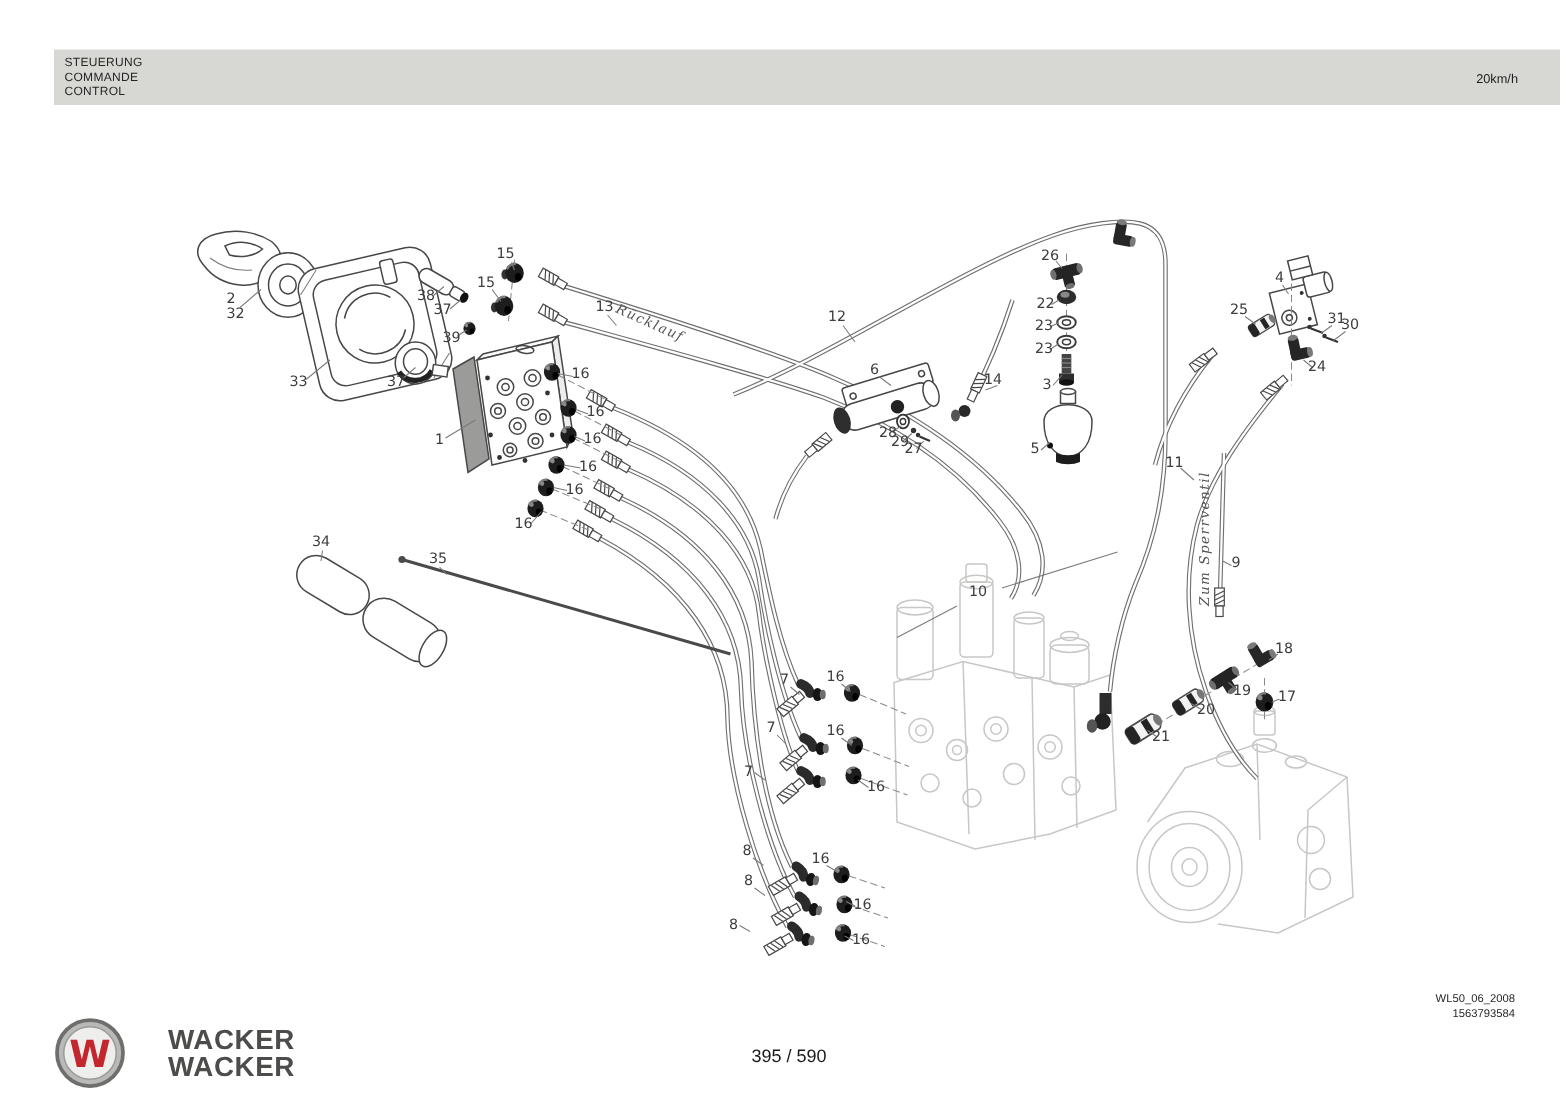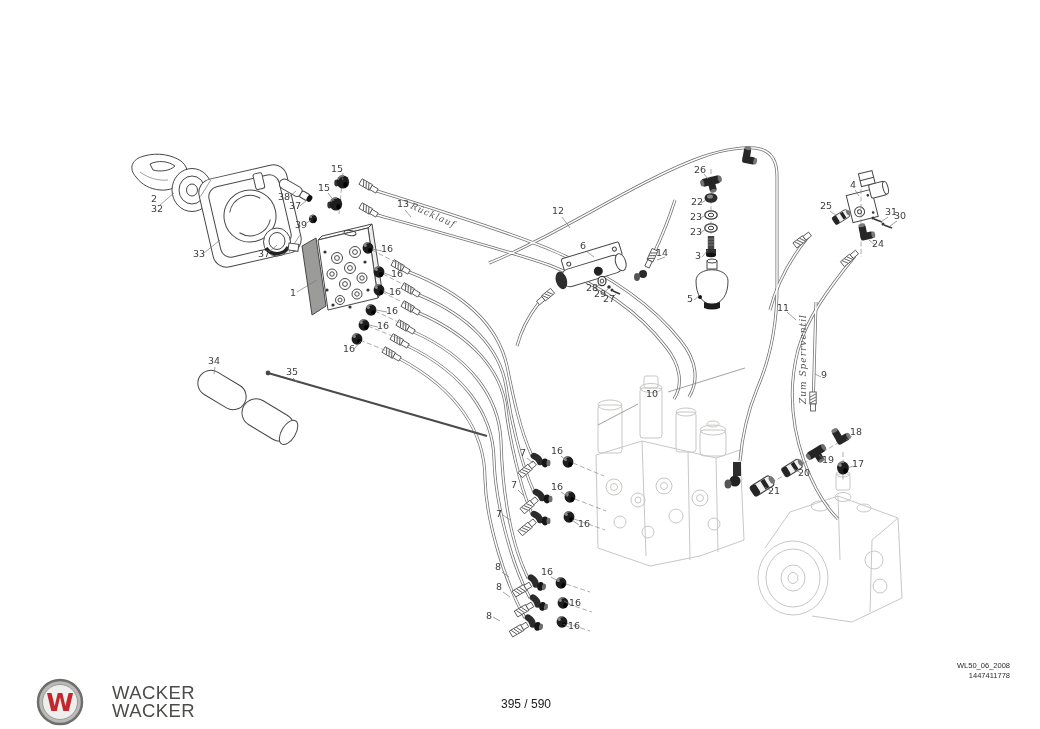--- a/index.html
+++ b/index.html
@@ -5,21 +5,21 @@
   html,body{margin:0;padding:0;background:#fff;}
   #page{position:relative;width:1040px;height:729px;background:#fff;overflow:hidden;
         font-family:"Liberation Sans",sans-serif;}
   
   .header-bar{position:absolute;left:36px;right:0;top:33px;height:37px;background:#d7d7d3;
               display:flex;align-items:center;justify-content:space-between;}
   .header-titles{margin-left:7px;font-size:8px;line-height:9.5px;color:#262626;letter-spacing:.2px;}
   .header-speed{margin-right:28px;font-size:8.5px;color:#1e1e1e;}
   
   .brand-logo{position:absolute;left:36px;top:678px;}
-  .brand-wordmark{position:absolute;left:112px;top:684px;color:#4c4c4a;font-weight:400;
+  .brand-wordmark{position:absolute;left:112px;top:684px;color:#4c4c4a;font-weight:700;
                   font-size:18.5px;line-height:17.5px;letter-spacing:.4px;}
   .page-indicator{position:absolute;left:426px;width:200px;top:697px;text-align:center;
                   font-size:12px;color:#1a1a1a;}
   .doc-codes{position:absolute;right:30px;top:661px;text-align:right;font-size:7.5px;
              line-height:10px;color:#2a2a2a;margin-left:17px;}
   
   #dwg{position:absolute;left:0;top:0;}
   .ln{stroke:#474747;fill:none;stroke-width:1;}
   .lnF{stroke:#474747;fill:#fff;stroke-width:1;}
   .hOut{stroke:#6f6f6f;stroke-width:3;fill:none;}
@@ -28,20 +28,28 @@
   .dash{stroke:#8a8a8a;stroke-width:.7;fill:none;stroke-dasharray:5 2.5;}
   .ghost{stroke:#c7c7c5;fill:none;stroke-width:1;}
   .plbl{font:9.5px "DejaVu Sans",sans-serif;fill:#3d3d3d;text-anchor:middle;}
   .ann{font:italic 9px "DejaVu Serif",serif;fill:#555;letter-spacing:1px;}
 </style>
 </head>
 <body>
 
 <div id="page">
 
+  <div class="header-bar">
+    <div class="header-titles">
+      <div>STEUERUNG</div>
+      <div>COMMANDE</div>
+      <div>CONTROL</div>
+    </div>
+    <div class="header-speed">20km/h</div>
+  </div>
 
   <svg id="dwg" width="1040" height="729" viewBox="0 0 1040 729">
     <defs>
       <path id="p13a" d="M377,191 C448,213 520,236 556,252 C614,277 654,307 681,341 C697,361 699,381 689,397"></path>
       <path id="p13b" d="M377,215 C446,234 512,252 549,265 C601,285 639,312 666,347 C681,366 683,385 674,399"></path>
       <path id="p12" d="M489,263 C556,236 642,178 702,157 C724,149 748,146 760,149 C772,152 777,161 777,176 L777,288 C777,328 770,359 757,389 C748,411 742,438 740,461"></path>
       <path id="p11" d="M855,256 C828,289 807,318 798,350 C789,385 791,424 804,461 C813,486 825,506 838,519"></path>
       <path id="p25h" d="M808,237 C791,258 777,283 770,310"></path>
       <path id="p14" d="M675,200 C667,225 657,248 647,267"></path>
       <path id="p9" d="M816,302 L813,409"></path>
@@ -531,16 +539,16 @@
       <text x="24" y="33" text-anchor="middle" font-family="DejaVu Sans, sans-serif" font-size="25" font-weight="bold" fill="#c1272d">W</text>
     </svg>
   </div>
   <div class="brand-wordmark">
     <div>WACKER</div>
     <div>WACKER</div>
   </div>
   <div class="page-indicator">395 / 590</div>
   <div class="doc-codes">
     <div>WL50_06_2008</div>
-    <div>1447411778</div>
+    <div>1563793584</div>
   </div>
 
 </div>
 
 </body></html>

